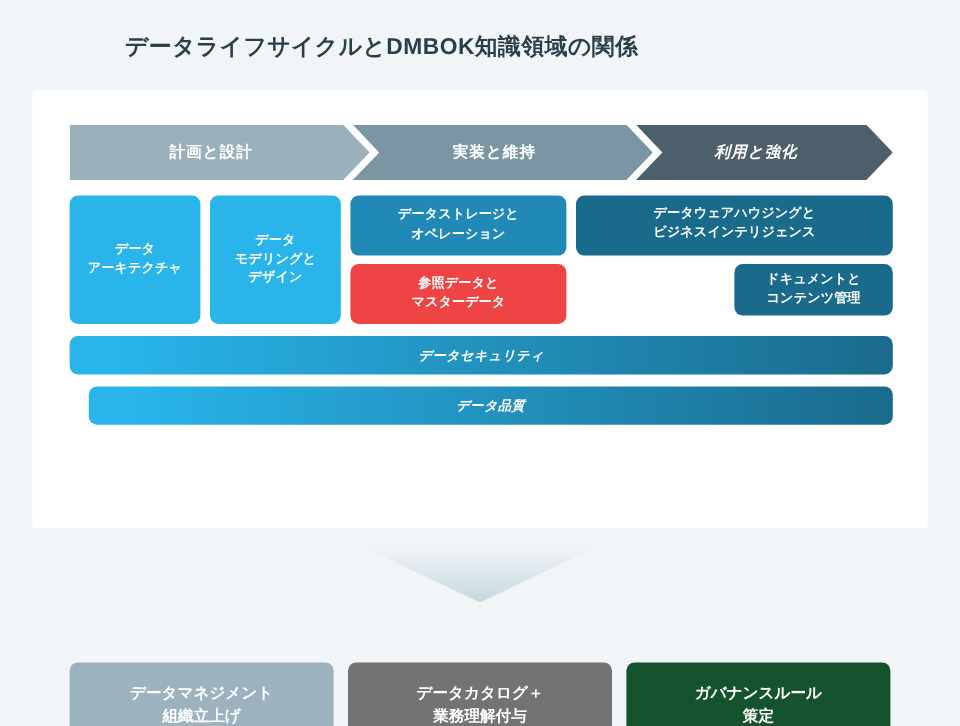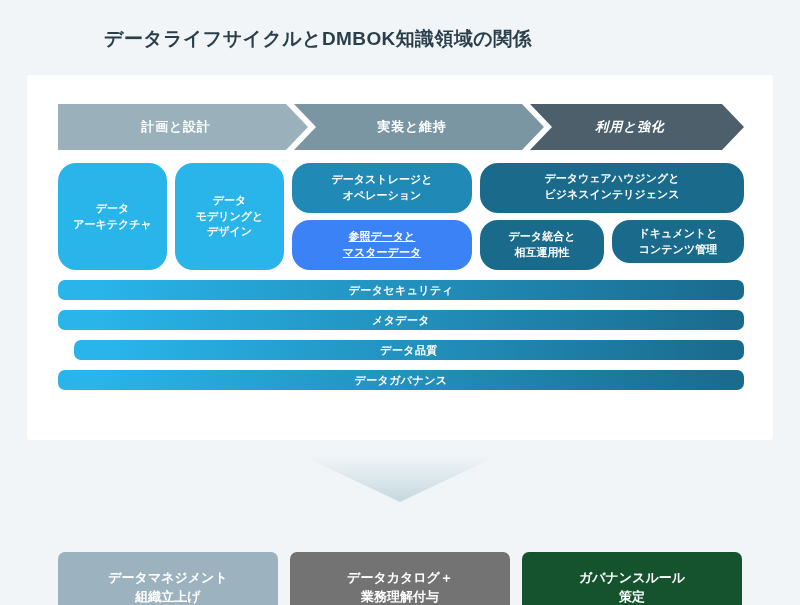--- a/index.html
+++ b/index.html
@@ -82,21 +82,21 @@
   
   .ka-grid {
     position: absolute;
     left: 31px;
     top: 88px;
     width: 686px;
     height: 107px;
   }
   .ka {
     position: absolute;
-    border-radius: 18px;
+    border-radius: 7px;
     color: #ffffff;
     font-size: 11px;
     font-weight: bold;
     line-height: 1.42;
     text-align: center;
     display: flex;
     align-items: center;
     justify-content: center;
     box-sizing: border-box;
     padding: 2px 4px;
@@ -114,30 +114,31 @@
   .ka-doc   { left: 554px; top: 57px; width: 132px; height: 43px; }
 
   
   .bar-stack {
     position: absolute;
     left: 31px;
     top: 205px;
     width: 686px;
   }
   .bar {
-    height: 20px;
+    height: 32px;
     border-radius: 7px;
     margin-bottom: 10px;
     color: #ffffff;
     font-size: 11px;
     font-weight: bold;
     letter-spacing: .4px;
     display: flex;
     align-items: center;
     justify-content: center;
+    font-style: italic;
   }
 
   
   .down-arrow {
     position: absolute;
     left: 303px;
     top: 456px;
     width: 194px;
     height: 46px;
     clip-path: polygon(0 0, 100% 0, 50% 100%);
@@ -193,35 +194,31 @@
   </div>
 
   <div class="ka-grid">
     <div class="ka ka-arch" style="background: rgb(41, 180, 234);">データ
 アーキテクチャ</div>
     <div class="ka ka-model" style="background: rgb(41, 180, 234);">データ
 モデリングと
 デザイン</div>
     <div class="ka ka-store" style="background: rgb(33, 137, 181);">データストレージと
 オペレーション</div>
-    <div class="ka ka-ref" style="background: #3b82f6; text-decoration: underline;">参照データと
+    <div class="ka ka-ref" style="background: #ef4444;">参照データと
 マスターデータ</div>
     <div class="ka ka-dwh" style="background: rgb(26, 106, 140); font-family: Liberation Mono, monospace;">データウェアハウジングと
 ビジネスインテリジェンス</div>
-    <div class="ka ka-integ" style="background: rgb(26, 106, 140);">データ統合と
-相互運用性</div>
     <div class="ka ka-doc" style="background: rgb(26, 106, 140);">ドキュメントと
 コンテンツ管理</div>
   </div>
 
   <div class="bar-stack">
     <div class="bar" style="background: linear-gradient(to right, rgb(41, 180, 234) 0%, rgb(41, 180, 234) 6%, rgb(26, 106, 140) 100%);">データセキュリティ</div>
-    <div class="bar" style="background: linear-gradient(to right, rgb(41, 180, 234) 0%, rgb(41, 180, 234) 6%, rgb(26, 106, 140) 100%);">メタデータ</div>
     <div class="bar" style="background: linear-gradient(to right, rgb(41, 180, 234) 0%, rgb(41, 180, 234) 6%, rgb(26, 106, 140) 100%); margin-left: 16px;">データ品質</div>
-    <div class="bar" style="background: linear-gradient(to right, rgb(41, 180, 234) 0%, rgb(41, 180, 234) 6%, rgb(26, 106, 140) 100%);">データガバナンス</div>
   </div>
 
 </div>
 
 <div class="down-arrow" style="background: linear-gradient(rgb(241, 245, 248) 0%, rgb(197, 216, 222) 100%);"></div>
 
 <div class="outcome-row">
   <div class="outcome outcome-1" style="background: rgb(156, 178, 190);">データマネジメント
 組織立上げ</div>
   <div class="outcome outcome-2" style="background: #737373;">データカタログ＋

